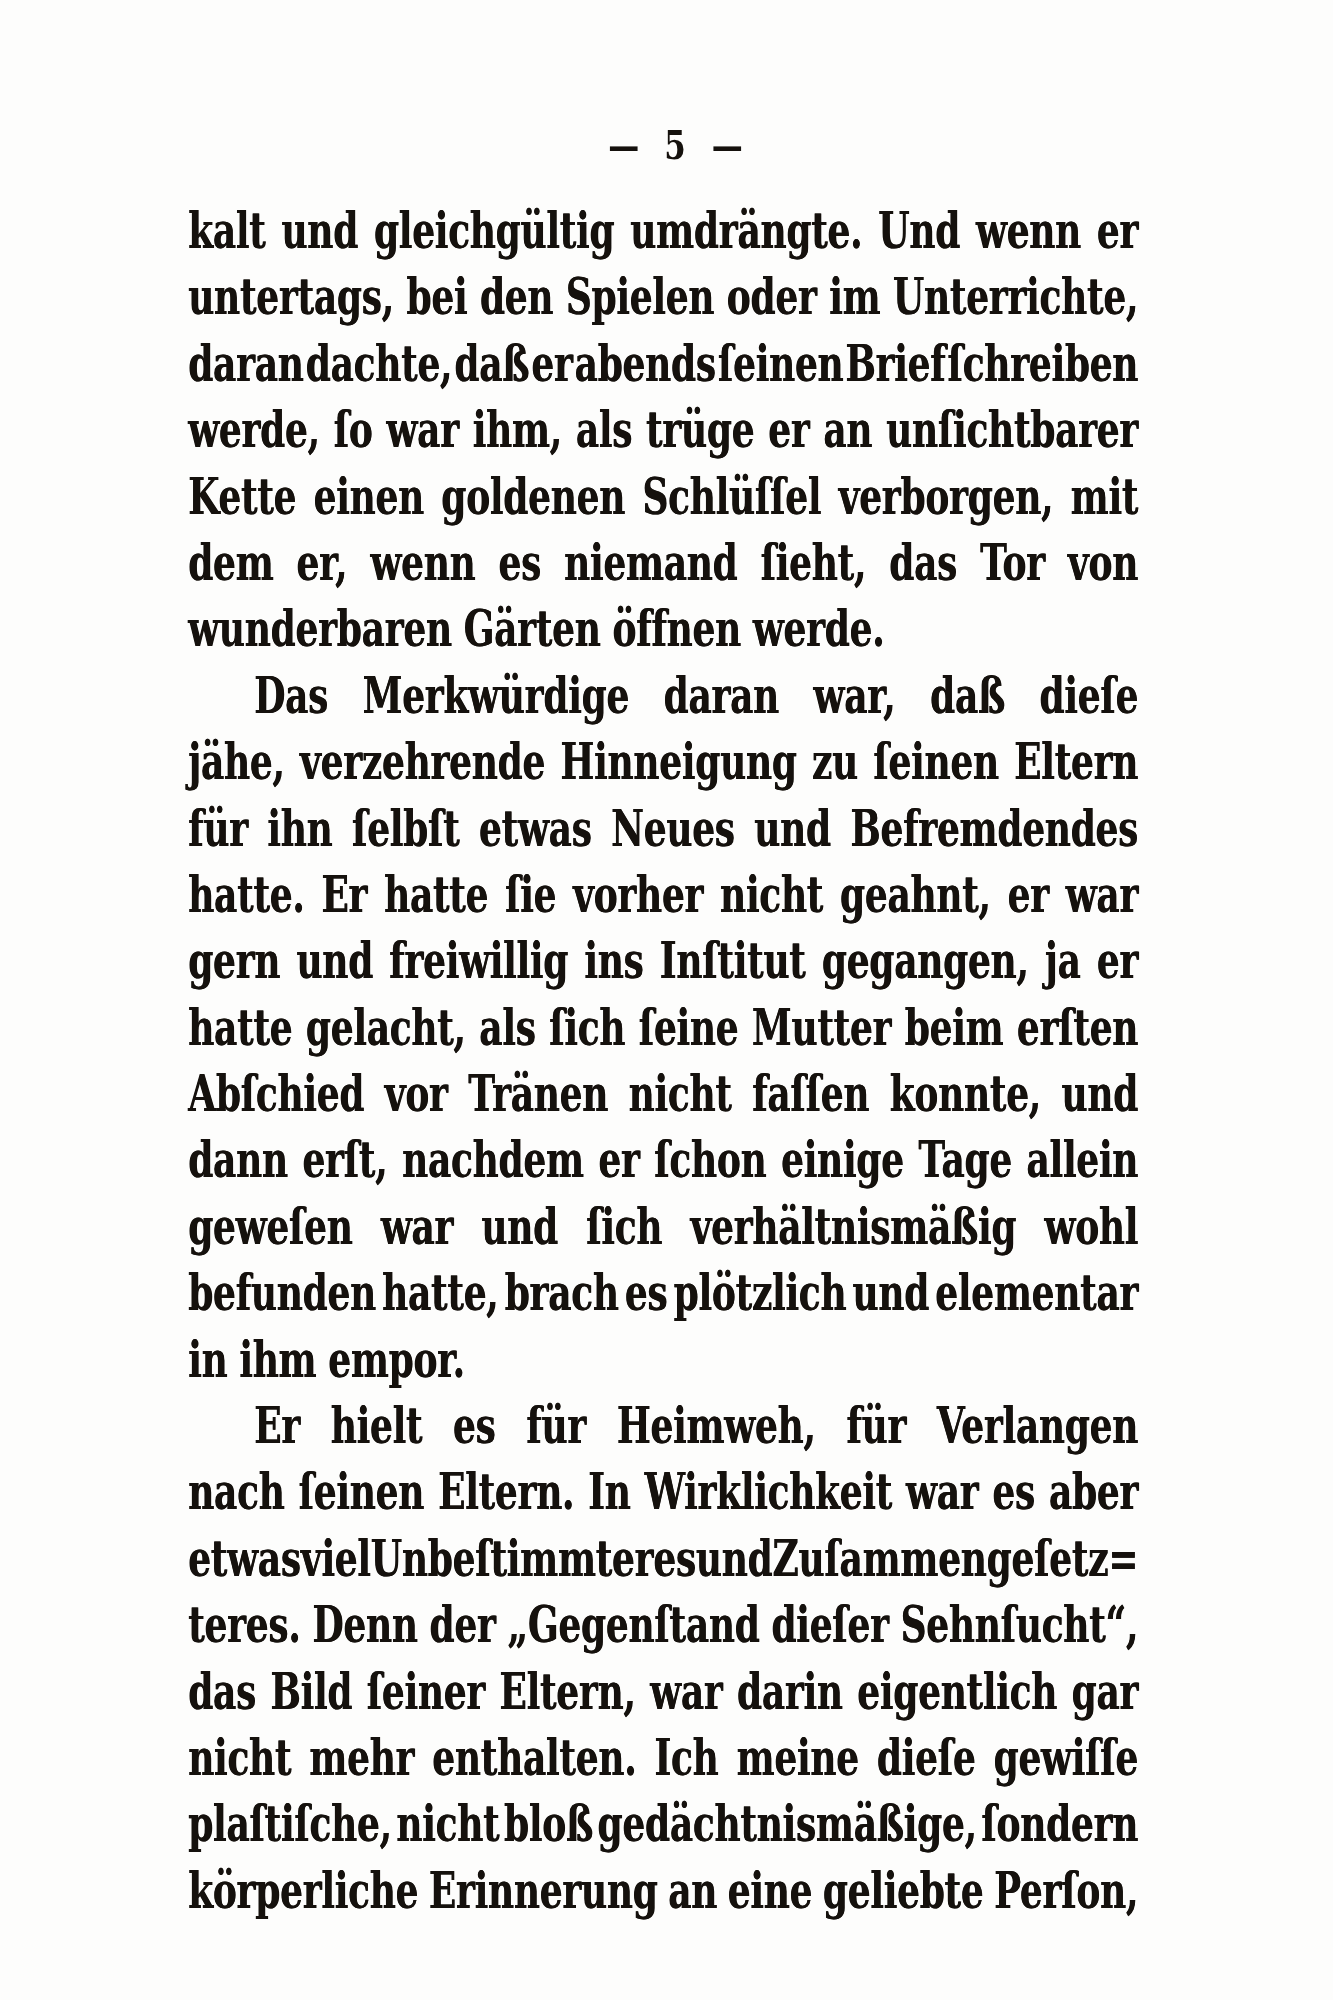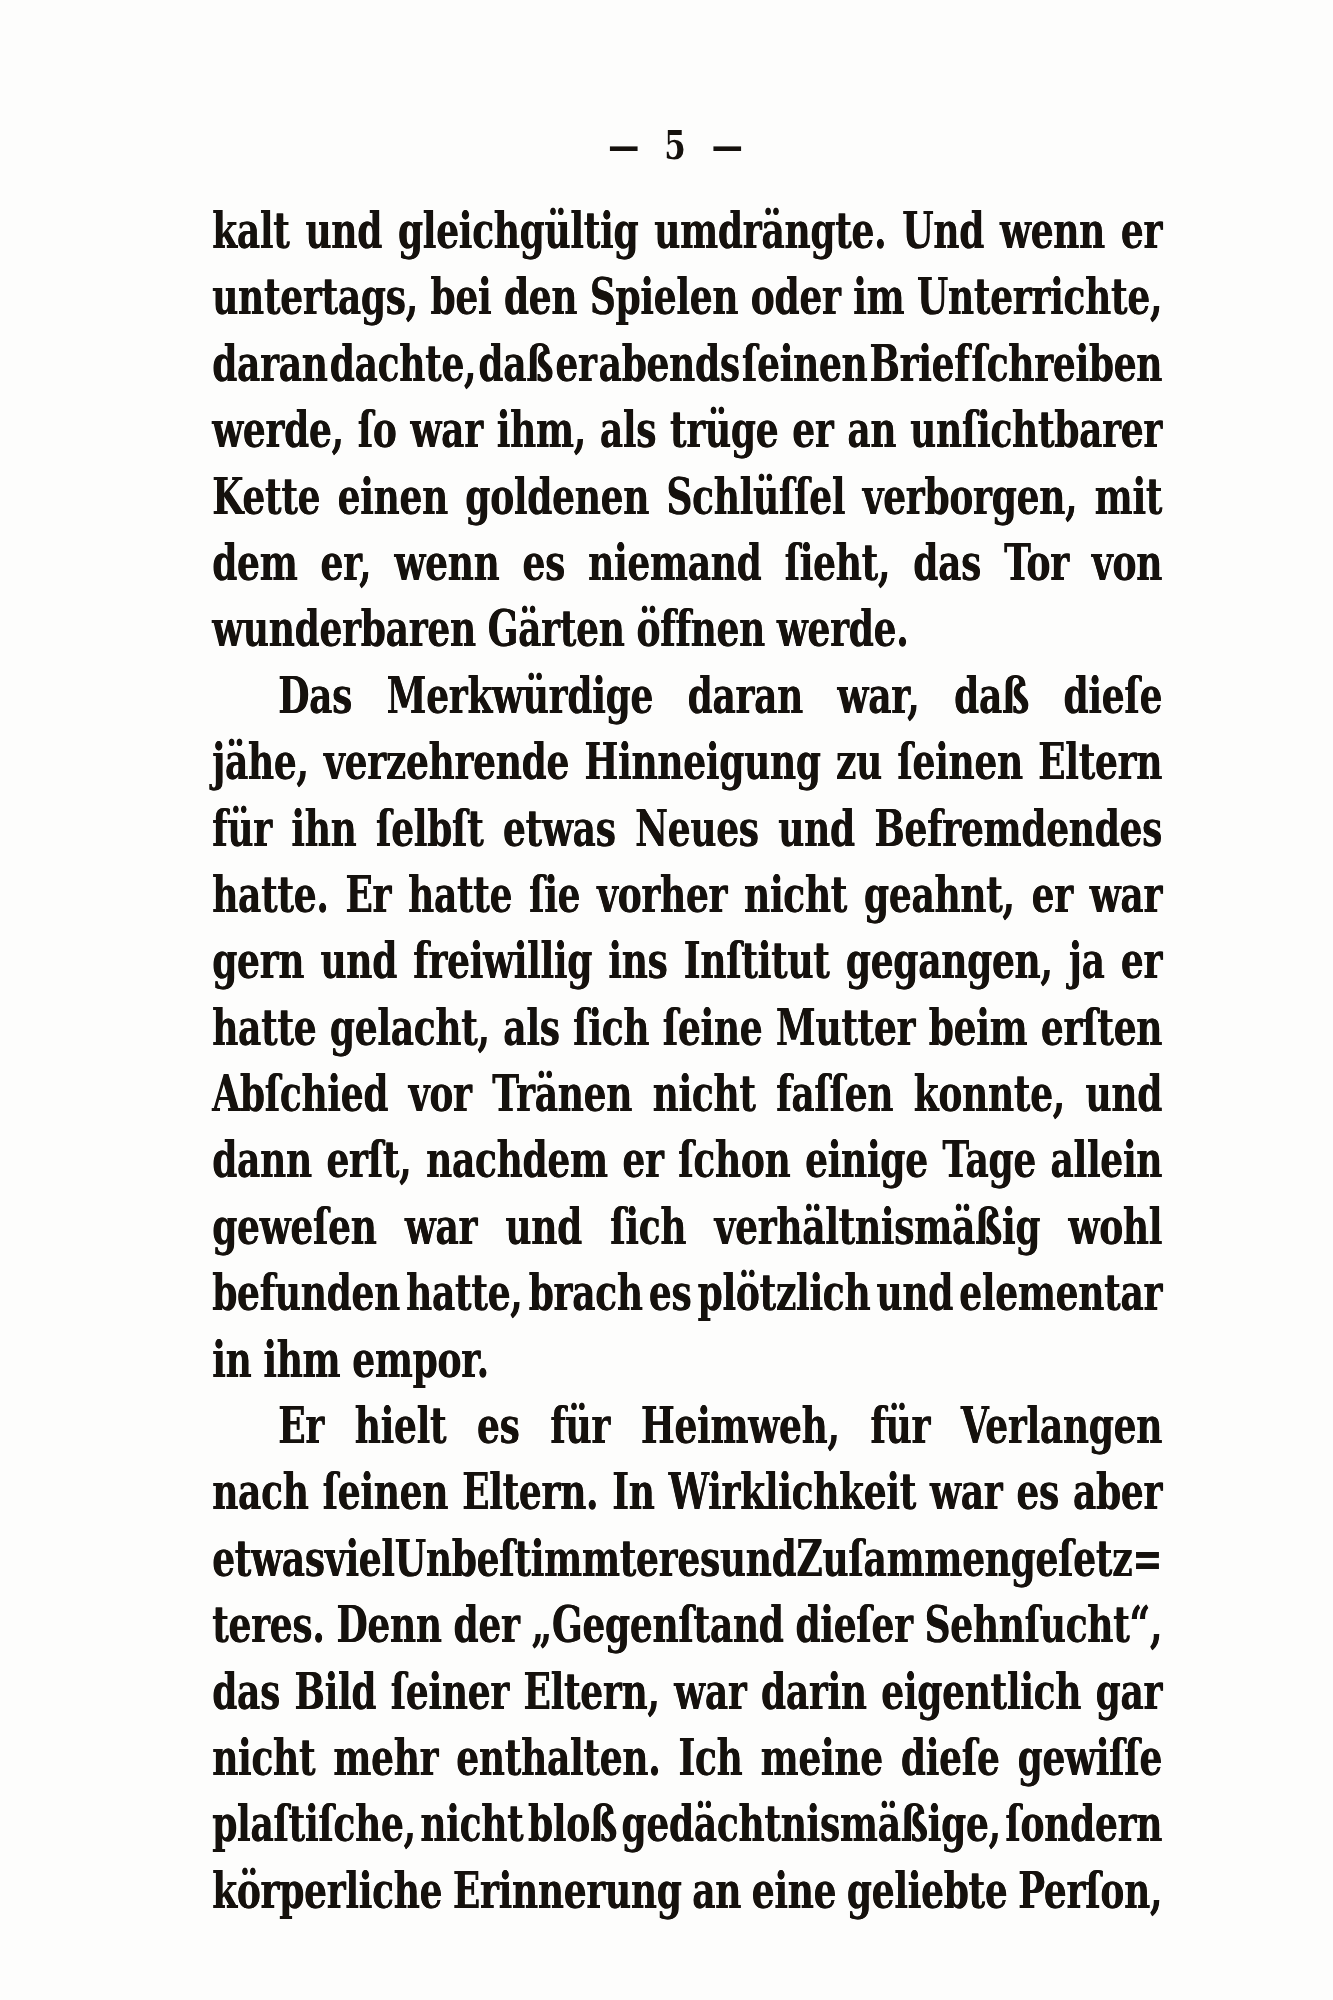--- a/index.html
+++ b/index.html
@@ -13,21 +13,21 @@
   }
   .page-header{
     position:absolute;left:200px;top:112px;width:950px;height:66px;
     display:flex;justify-content:center;align-items:center;
     font-family:"DejaVu Serif", "Liberation Serif", serif;
     font-weight:700;font-size:31px;color:#15110d;
     transform:scaleY(1.25);
   }
   .page-header .dash{margin:0 26px;letter-spacing:-1px;}
   .text-block{
-    position:absolute;left:212px;top:197px;width:950px;
+    position:absolute;left:188px;top:197px;width:950px;
   }
   .line{
     display:flex;justify-content:space-between;align-items:center;
     height:66.4px;
     font-family:"DejaVu Serif", "Liberation Serif", serif;
     font-weight:700;
     font-size:36px;
     color:#15110d;
     letter-spacing:-0.3px;
     transform:scaleY(1.42);

